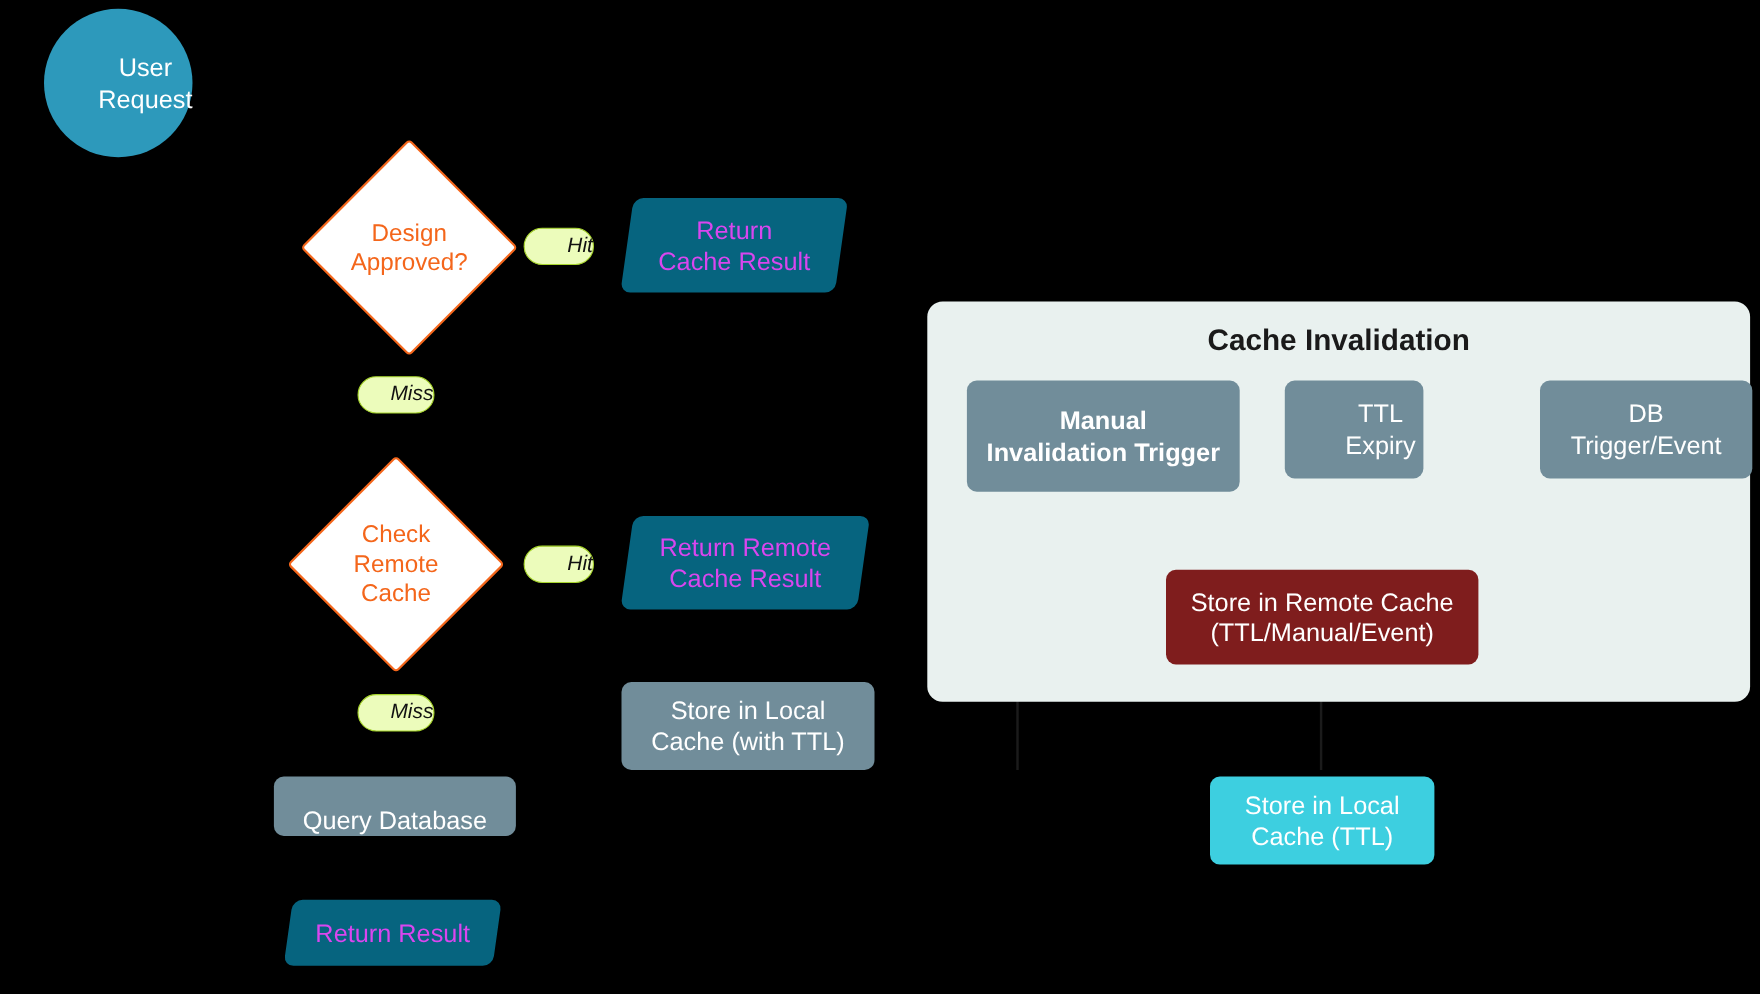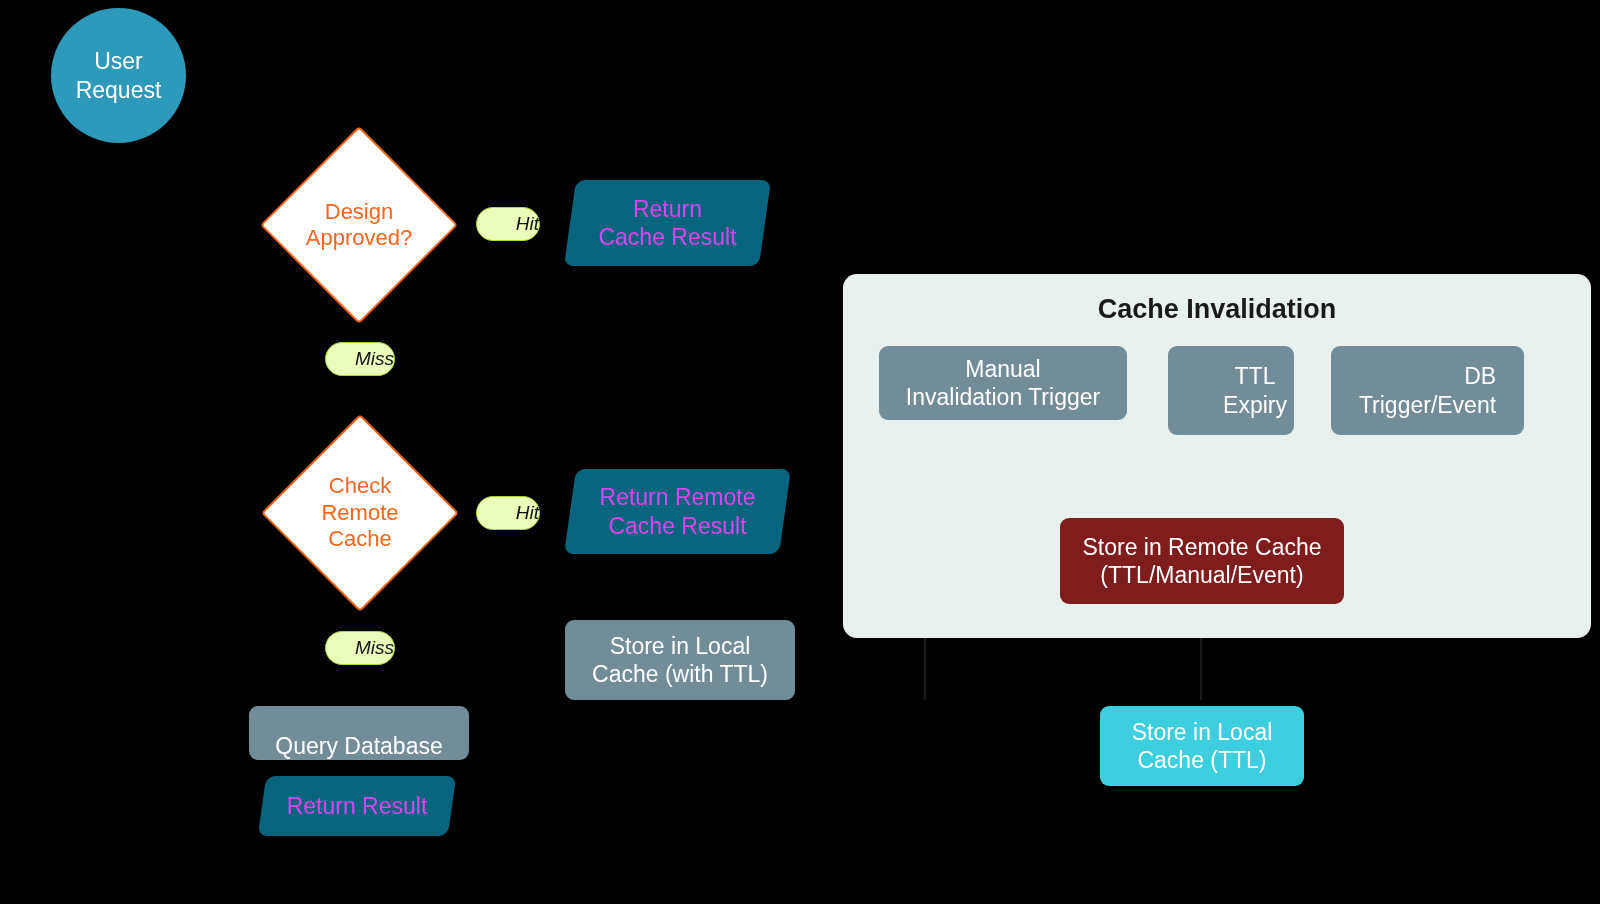--- a/index.html
+++ b/index.html
@@ -157,27 +157,27 @@
 
     <path d="M1231,435 L1231,511" fill="none" stroke="#1b1b1b" stroke-width="2.2" marker-end="url(#arrowhead)"></path>
 
     <path d="M1427,435 L1427,541 Q1427,554 1414,554 L1355,554" fill="none" stroke="#1b1b1b" stroke-width="2.2" marker-end="url(#arrowhead)"></path>
 
     <path d="M925,700 L925,592 Q925,580 938,580 L1050,580" fill="none" stroke="#1b1b1b" stroke-width="2.2" marker-end="url(#arrowhead)"></path>
 
     <path d="M1201,604 L1201,700" fill="none" stroke="#1b1b1b" stroke-width="2.2"></path>
   </svg>
 
-  <div class="node circle-node" style="left:51px; top:8px; width:135px; height:135px;">
+  <div class="node circle-node" style="left:40px; top:8px; width:135px; height:135px;justify-content:flex-end;">
     <span>User
 Request</span>
   </div>
 
 
-  <div class="diamond-wrap" style="left:289px; top:155px; width:140px; height:140px;">
+  <div class="diamond-wrap" style="left:302px; top:155px; width:140px; height:140px;">
     <div class="diamond-bg"></div>
     <div class="diamond-label">Design
 Approved?</div>
   </div>
 
   <div class="pill" style="left:476px; top:207px; width:64px; height:34px;">
     <span>Hit</span>
   </div>
 
   <div class="para-wrap" style="left:570px; top:180px; width:195px; height:86px;">
@@ -213,40 +213,40 @@
   </div>
 
   <div class="pill" style="left:325px; top:631px; width:70px; height:34px;">
     <span>Miss</span>
   </div>
 
   <div class="node gray-node" style="left:249px; top:706px; width:220px; height:54px;align-items:flex-end;">
     <span>Query Database</span>
   </div>
 
-  <div class="para-wrap" style="left:262px; top:776px; width:190px; height:60px;">
+  <div class="para-wrap" style="left:262px; top:818px; width:190px; height:60px;">
     <div class="para-bg"></div>
     <div class="para-label">Return Result</div>
   </div>
 
   <div class="group-panel" style="left:843px; top:274px; width:748px; height:364px;"></div>
 
   <div class="group-title" style="left:843px; top:294px; width:748px;">Cache Invalidation</div>
 
-  <div class="node gray-node" style="left:879px; top:346px; width:248px; height:74px;">
+  <div class="node gray-node" style="left:879px; top:346px; width:248px; height:101px;font-weight:bold;">
     <span>Manual
 Invalidation Trigger</span>
   </div>
 
   <div class="node gray-node" style="left:1168px; top:346px; width:126px; height:89px;padding-left:48px;">
     <span>TTL
 Expiry</span>
   </div>
 
-  <div class="node gray-node" style="left:1331px; top:346px; width:193px; height:89px;text-align:right;">
+  <div class="node gray-node" style="left:1400px; top:346px; width:193px; height:89px;">
     <span>DB
 Trigger/Event</span>
   </div>
 
   <div class="node slate-node" style="left:1060px; top:518px; width:284px; height:86px;">
     <span>Store in Remote Cache
 (TTL/Manual/Event)</span>
   </div>
 
   <div class="node cyan-node" style="left:1100px; top:706px; width:204px; height:80px;">

